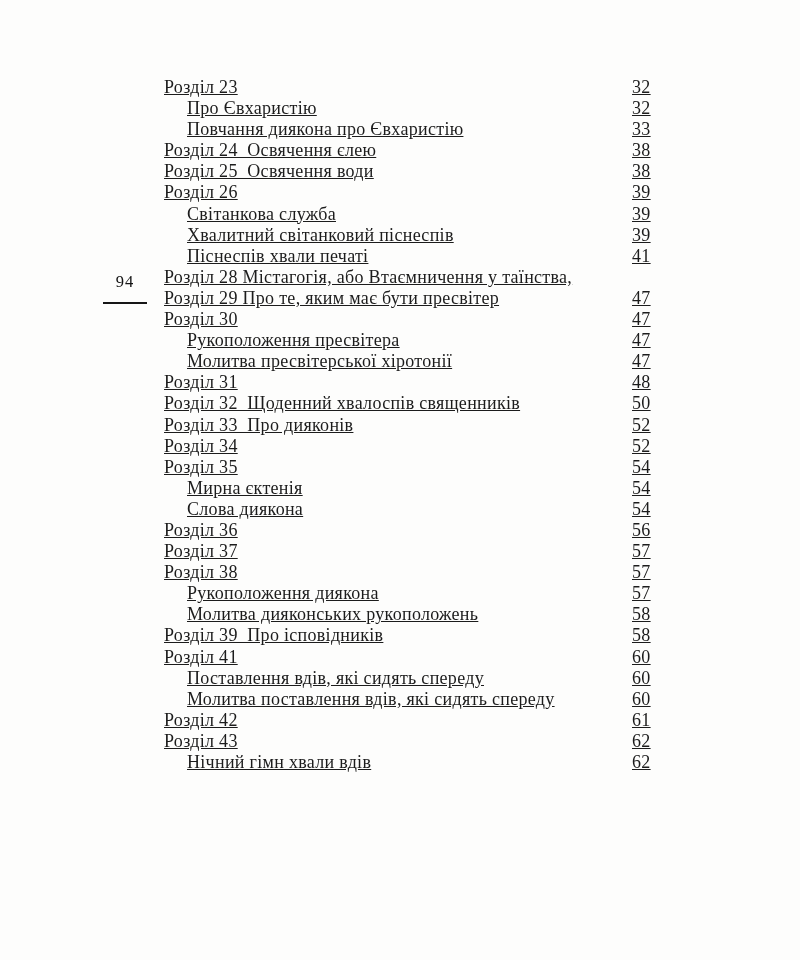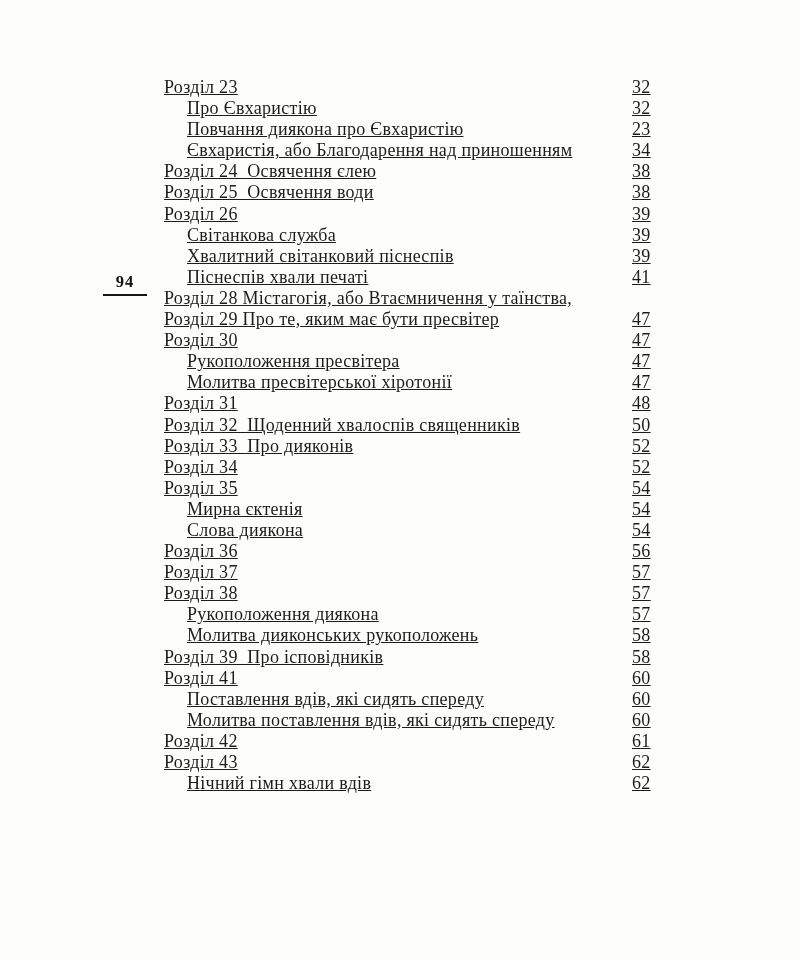--- a/index.html
+++ b/index.html
@@ -47,24 +47,24 @@
     text-align: left;
     white-space: pre;
   }
   .margin-folio {
     position: absolute;
     left: 103px;
     top: 272px;
     width: 44px;
     text-align: center;
     font-size: 16.5px;
-    font-weight: 700;
+    font-weight: 400;
     letter-spacing: 1px;
     line-height: 19px;
-    padding-bottom: 3px;
+    padding-bottom: 11px;
     border-bottom: 2.5px solid #161616;
     color: #141414;
   }
 </style>
 </head>
 <body>
 
 <div class="page">
 
   <div class="margin-folio">94</div>
@@ -73,25 +73,21 @@
       <div class="toc-row chapter">
     <span class="title">Розділ 23</span>
     <span class="pagenum">32</span>
   </div>
       <div class="toc-row sub">
     <span class="title">Про Євхаристію</span>
     <span class="pagenum">32</span>
   </div>
       <div class="toc-row sub">
     <span class="title">Повчання диякона про Євхаристію</span>
-    <span class="pagenum">23</span>
-  </div>
-      <div class="toc-row sub">
-    <span class="title">Євхаристія, або Благодарення над приношенням</span>
-    <span class="pagenum">34</span>
+    <span class="pagenum">33</span>
   </div>
       <div class="toc-row chapter">
     <span class="title">Розділ 24  Освячення єлею</span>
     <span class="pagenum">38</span>
   </div>
       <div class="toc-row chapter">
     <span class="title">Розділ 25  Освячення води</span>
     <span class="pagenum">38</span>
   </div>
       <div class="toc-row chapter">

